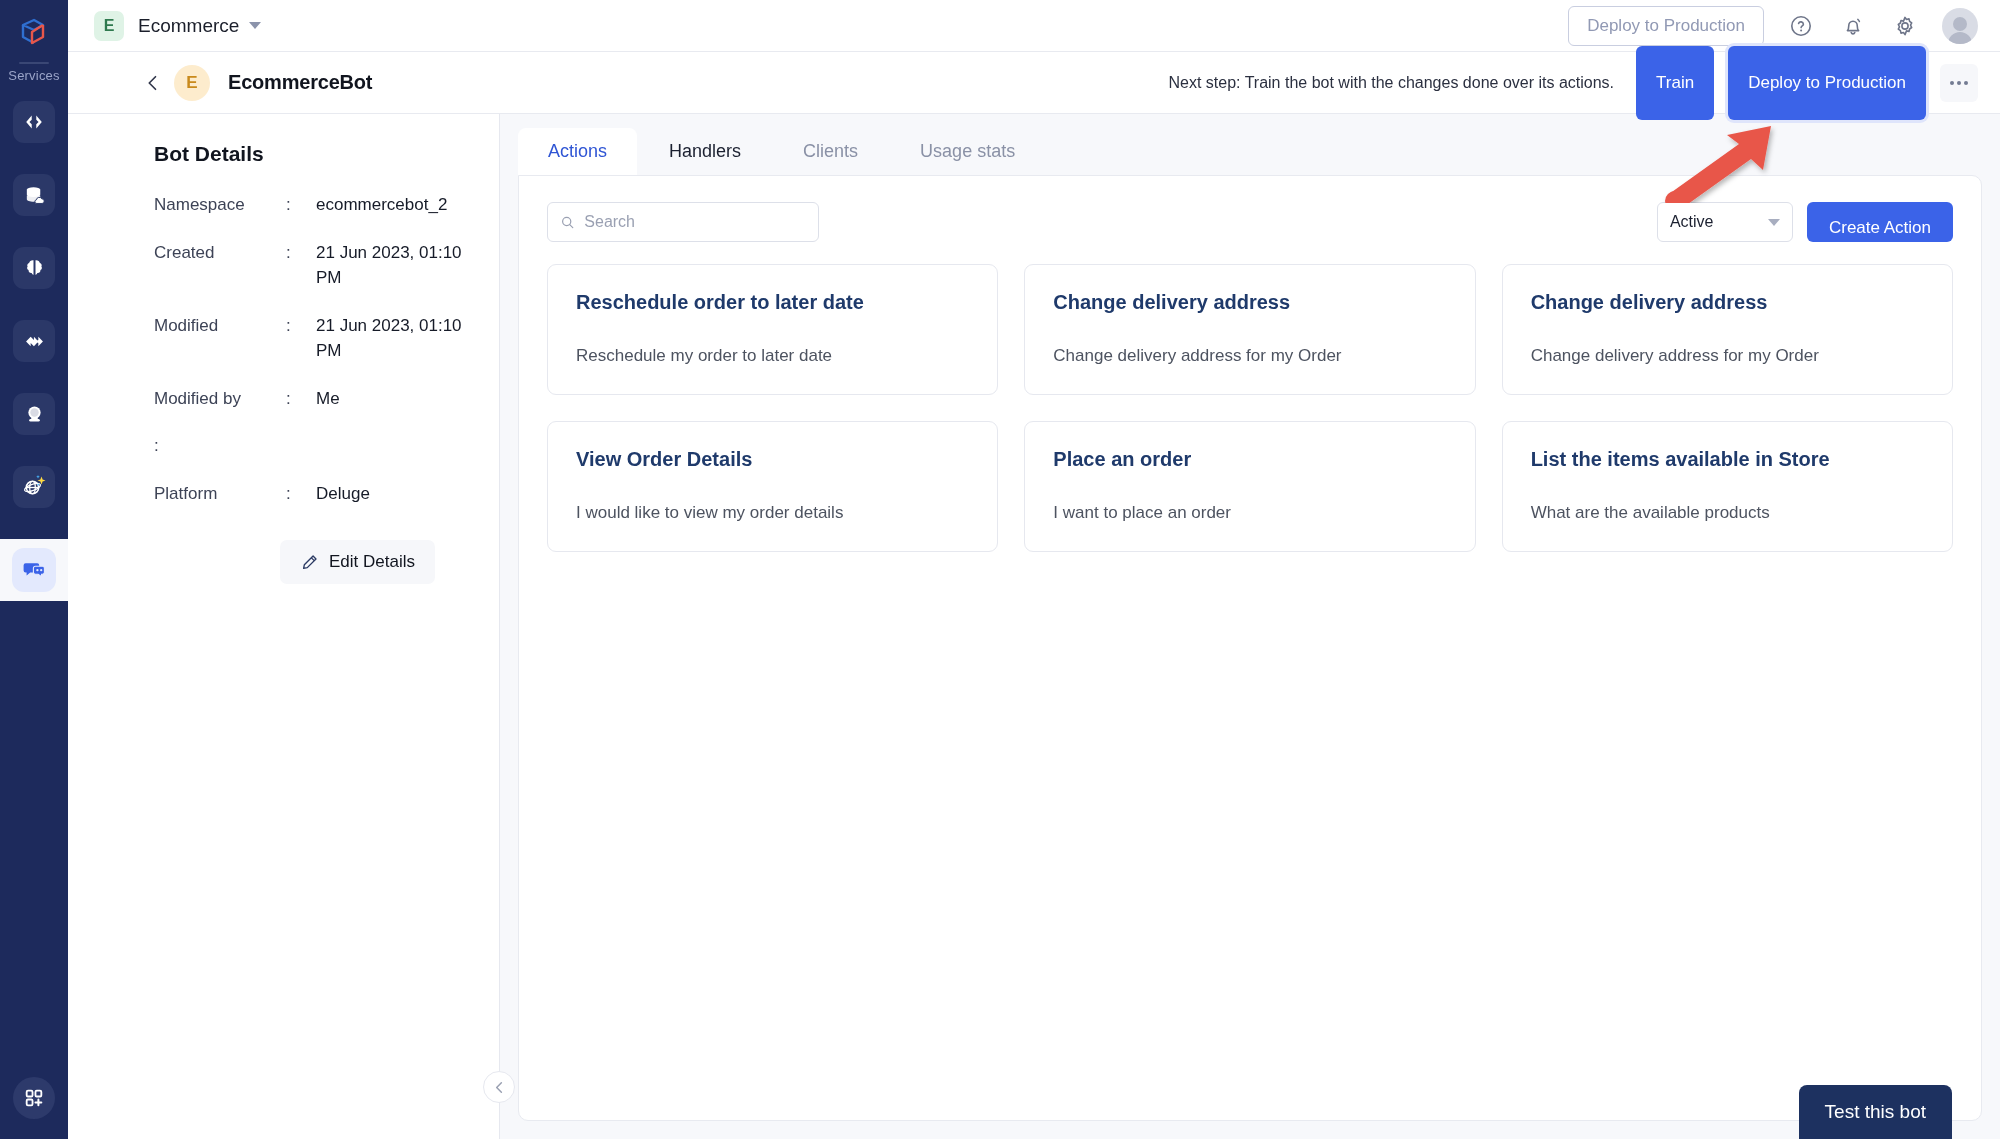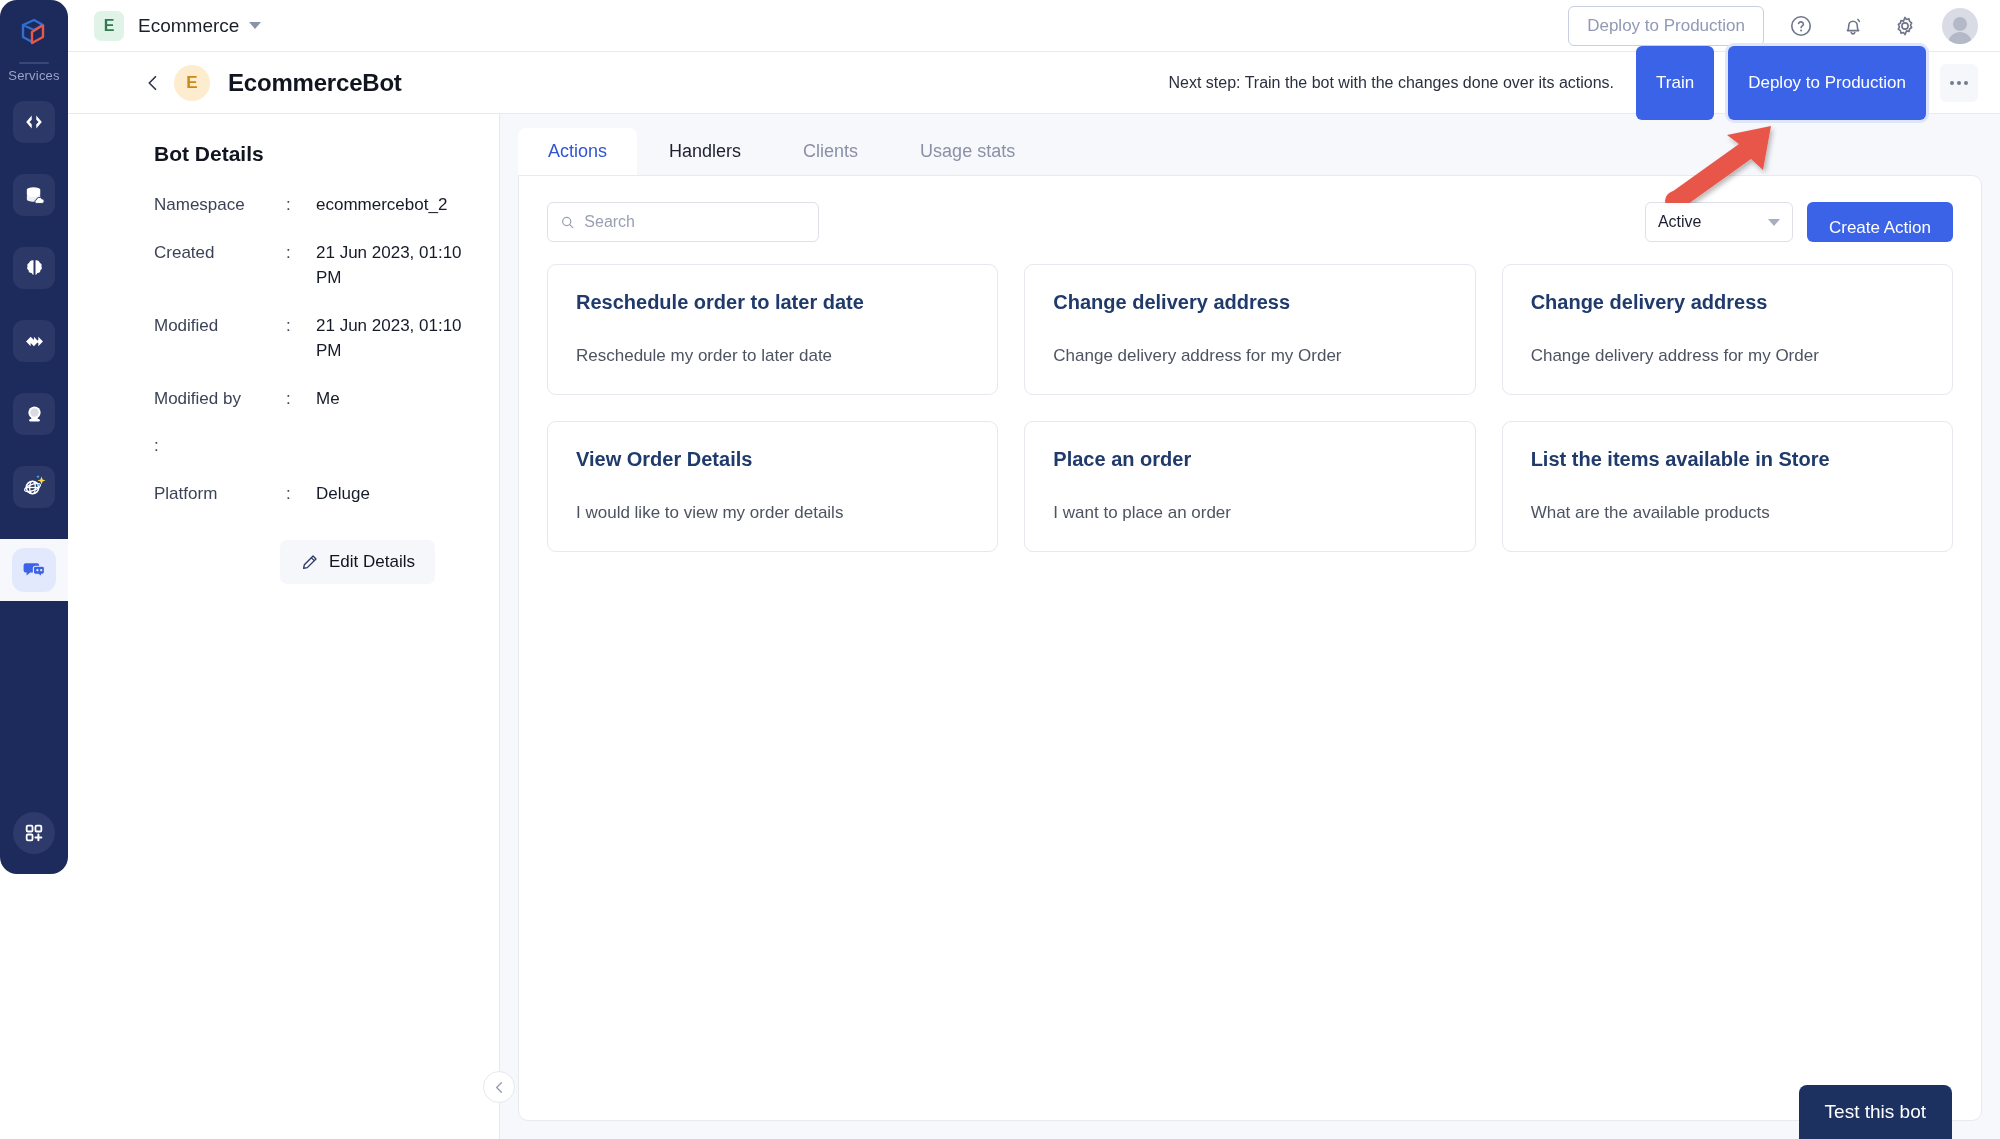--- a/index.html
+++ b/index.html
@@ -6,25 +6,25 @@
   html, body {
     width: 2000px; height: 1139px;
     overflow: hidden;
     font-family: "Liberation Sans", sans-serif;
     background: #ffffff;
   }
   #app { position: relative; width: 2000px; height: 1139px; display: flex; }
 
   
   .rail {
-    width: 68px; height: 874px;
+    width: 68px; height: 1139px;
     background: #1d2a5c;
     flex: 0 0 68px;
     position: relative;
-    display: flex; flex-direction: column; align-items: center; border-radius: 17px;
+    display: flex; flex-direction: column; align-items: center;
   }
   .rail-logo { margin-top: 10px; width: 46px; height: 46px; display:flex; align-items:center; justify-content:center; }
   .rail-sep { width: 30px; height: 2px; background: #3a4775; margin: 6px 0 4px 0; border-radius: 2px; }
   .rail-services {
     color: #9aa4c8; font-size: 13px; letter-spacing: .2px; margin-bottom: 14px;
   }
   .rail-icons { display:flex; flex-direction:column; align-items:center; gap: 31px; margin-top: 4px; width: 100%; }
   .rail-btn {
     width: 42px; height: 42px; border-radius: 11px;
     background: #2b3868;
@@ -85,21 +85,21 @@
   .botbar {
     height: 62px; flex:0 0 62px; background:#fff; border-bottom:1px solid #e8eaf0;
     display:flex; align-items:center; padding: 0 22px 0 74px; position: relative;
   }
   .back-chev { position:absolute; left: 74px; width:22px;height:22px;display:flex;align-items:center;justify-content:center; }
   .bot-avatar {
     width: 36px;height:36px;border-radius:50%;background:#fdeccd;color:#c98a1c;
     display:flex;align-items:center;justify-content:center;font-size:17px;font-weight:700;
     margin-left: 32px;
   }
-  .bot-title { margin-left: 18px; font-size: 24px; font-weight: 700; color:#11151f; letter-spacing:-.2px; }
+  .bot-title { margin-left: 18px; font-size: 20px; font-weight: 700; color:#11151f; letter-spacing:-.2px; }
   .botbar-right { margin-left:auto; display:flex; align-items:center; gap: 14px; }
   .next-step { font-size: 16px; color:#2b3040; margin-right: 8px; }
   .btn-primary {
     background:#3b63e8; color:#fff; border:none; border-radius:6px;
     font-size:17px; padding:27px 20px; font-family:inherit; cursor:pointer;
   }
   .btn-primary.outlined { box-shadow: 0 0 0 3px #dfe5fb; }
   .btn-dots {
     width: 38px;height:38px;border-radius:6px;background:#f6f7fa;border:none;
     display:flex;align-items:center;justify-content:center;gap:3px; cursor:pointer;
@@ -145,21 +145,21 @@
   .search-box {
     width: 272px; height: 40px; border:1px solid #dde0e9; border-radius:6px; background:#fff;
     display:flex; align-items:center; padding: 0 12px; gap: 9px;
   }
   .search-box input {
     border:none; outline:none; font-size:16px; font-family:inherit; color:#1b2030; width:100%; background:transparent;
   }
   .search-box input::placeholder { color:#9aa0b2; }
   .toolbar-right { margin-left:auto; display:flex; align-items:center; gap: 14px; }
   .select-box {
-    width: 148px; height:40px; border:1px solid #dde0e9; border-radius:6px; background:#fff;
+    width: 136px; height:40px; border:1px solid #dde0e9; border-radius:6px; background:#fff;
     display:flex; align-items:center; padding: 0 12px; font-size:16px; color:#1b2030;
   }
   .select-caret { margin-left:auto; width:0;height:0;border-left:6px solid transparent;border-right:6px solid transparent;border-top:7px solid #a8aec0; }
   .btn-create {
     background:#3b63e8; color:#fff; border:none; border-radius:6px; height:40px; padding:16px 22px;
     font-size:17px; font-family:inherit; cursor:pointer;
   }
   .cards {
     margin-top: 22px;
     display:grid; grid-template-columns: repeat(3, 1fr); gap: 26px;

